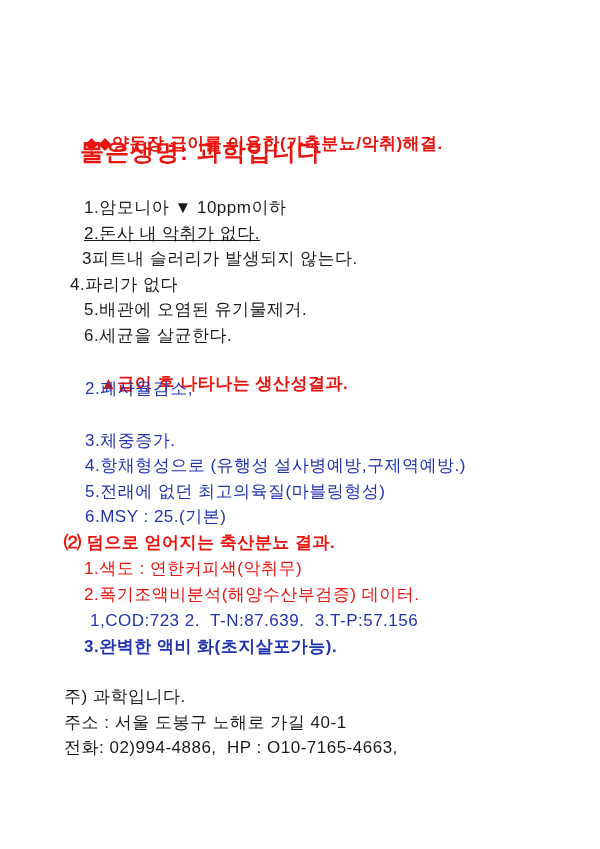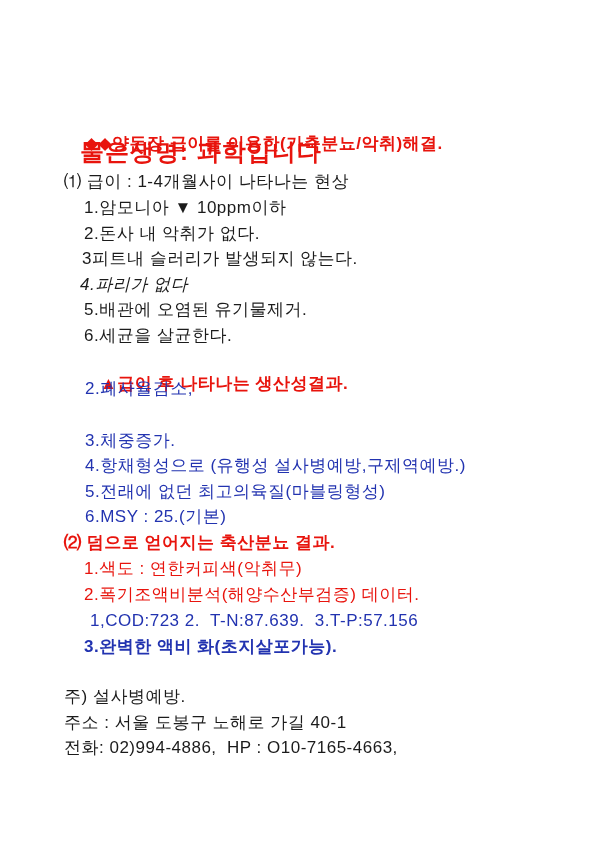--- a/index.html
+++ b/index.html
@@ -14,23 +14,23 @@
   }
   .line{position:absolute;white-space:pre;font-size:17px;letter-spacing:0.5px;}
   .red{color:#e8140d;}
   .blue{color:#2233b0;}
   .black{color:#1b1b1b;}
   .bold{font-weight:bold;}
   .title{top:92px;left:64px;}
   .headline{top:116px;left:80px;font-size:24px;letter-spacing:1px;}
   .s1-heading{top:150px;left:64px;}
   .s1-item-0{top:176px;left:84px;}
-  .s1-item-1{top:202px;left:84px;}
+  .s1-item-1{top:202px;left:84px;text-decoration:underline;}
   .s1-item-2{top:227px;left:82px;}
-  .s1-item-3{top:253px;left:80px;font-style:italic;}
+  .s1-item-3{top:253px;left:70px;}
   .s1-item-4{top:278px;left:84px;}
   .s1-item-5{top:304px;left:84px;}
   .prod-heading{top:332px;left:79px;}
   .prod-item-0{top:357px;left:85px;}
   .prod-item-1{top:384px;left:85px;}
   .prod-item-2{top:409px;left:85px;}
   .prod-item-3{top:434px;left:85px;}
   .prod-item-4{top:460px;left:85px;}
   .prod-item-5{top:485px;left:85px;}
   .s2-heading{top:511px;left:64px;}
@@ -47,21 +47,20 @@
 <body>
 
 <div id="page">
 
   <div class="line red bold title">
     <span class="icon">◆◆</span><span>양돈장 급이를 이용한(가축분뇨/악취)해결.</span>
   </div>
 
   <div class="line red bold headline">물은생명: 과학입니다</div>
 
-  <div class="line black s1-heading">⑴ 급이 : 1-4개월사이 나타나는 현상</div>
 
   <div class="line black s1-item-0">1.암모니아 ▼ 10ppm이하</div>
   <div class="line black s1-item-1">2.돈사 내 악취가 없다.</div>
   <div class="line black s1-item-2">3피트내 슬러리가 발생되지 않는다.</div>
   <div class="line black s1-item-3">4.파리가 없다</div>
   <div class="line black s1-item-4">5.배관에 오염된 유기물제거.</div>
   <div class="line black s1-item-5">6.세균을 살균한다.</div>
 
   <div class="line red bold prod-heading">
     <span class="icon">▲</span><span>급이 후 나타나는 생산성결과.</span>
@@ -73,17 +72,17 @@
   <div class="line blue prod-item-4">5.전래에 없던 최고의육질(마블링형성)</div>
   <div class="line blue prod-item-5">6.MSY : 25.(기본)</div>
 
   <div class="line red bold s2-heading">⑵ 덤으로 얻어지는 축산분뇨 결과.</div>
 
   <div class="line red s2-red-0">1.색도 : 연한커피색(악취무)</div>
   <div class="line red s2-red-1">2.폭기조액비분석(해양수산부검증) 데이터.</div>
   <div class="line blue s2-blue-0">1,COD:723 2.  T-N:87.639.  3.T-P:57.156</div>
   <div class="line blue s2-blue-1">3.완벽한 액비 화(초지살포가능).</div>
 
-  <div class="line black footer-0">주) 설사병예방.</div>
+  <div class="line black footer-0">주) 과학입니다.</div>
   <div class="line black footer-1">주소 : 서울 도봉구 노해로 가길 40-1</div>
   <div class="line black footer-2">전화: 02)994-4886,  HP : O10-7165-4663,</div>
 
 </div>
 
 </body></html>

